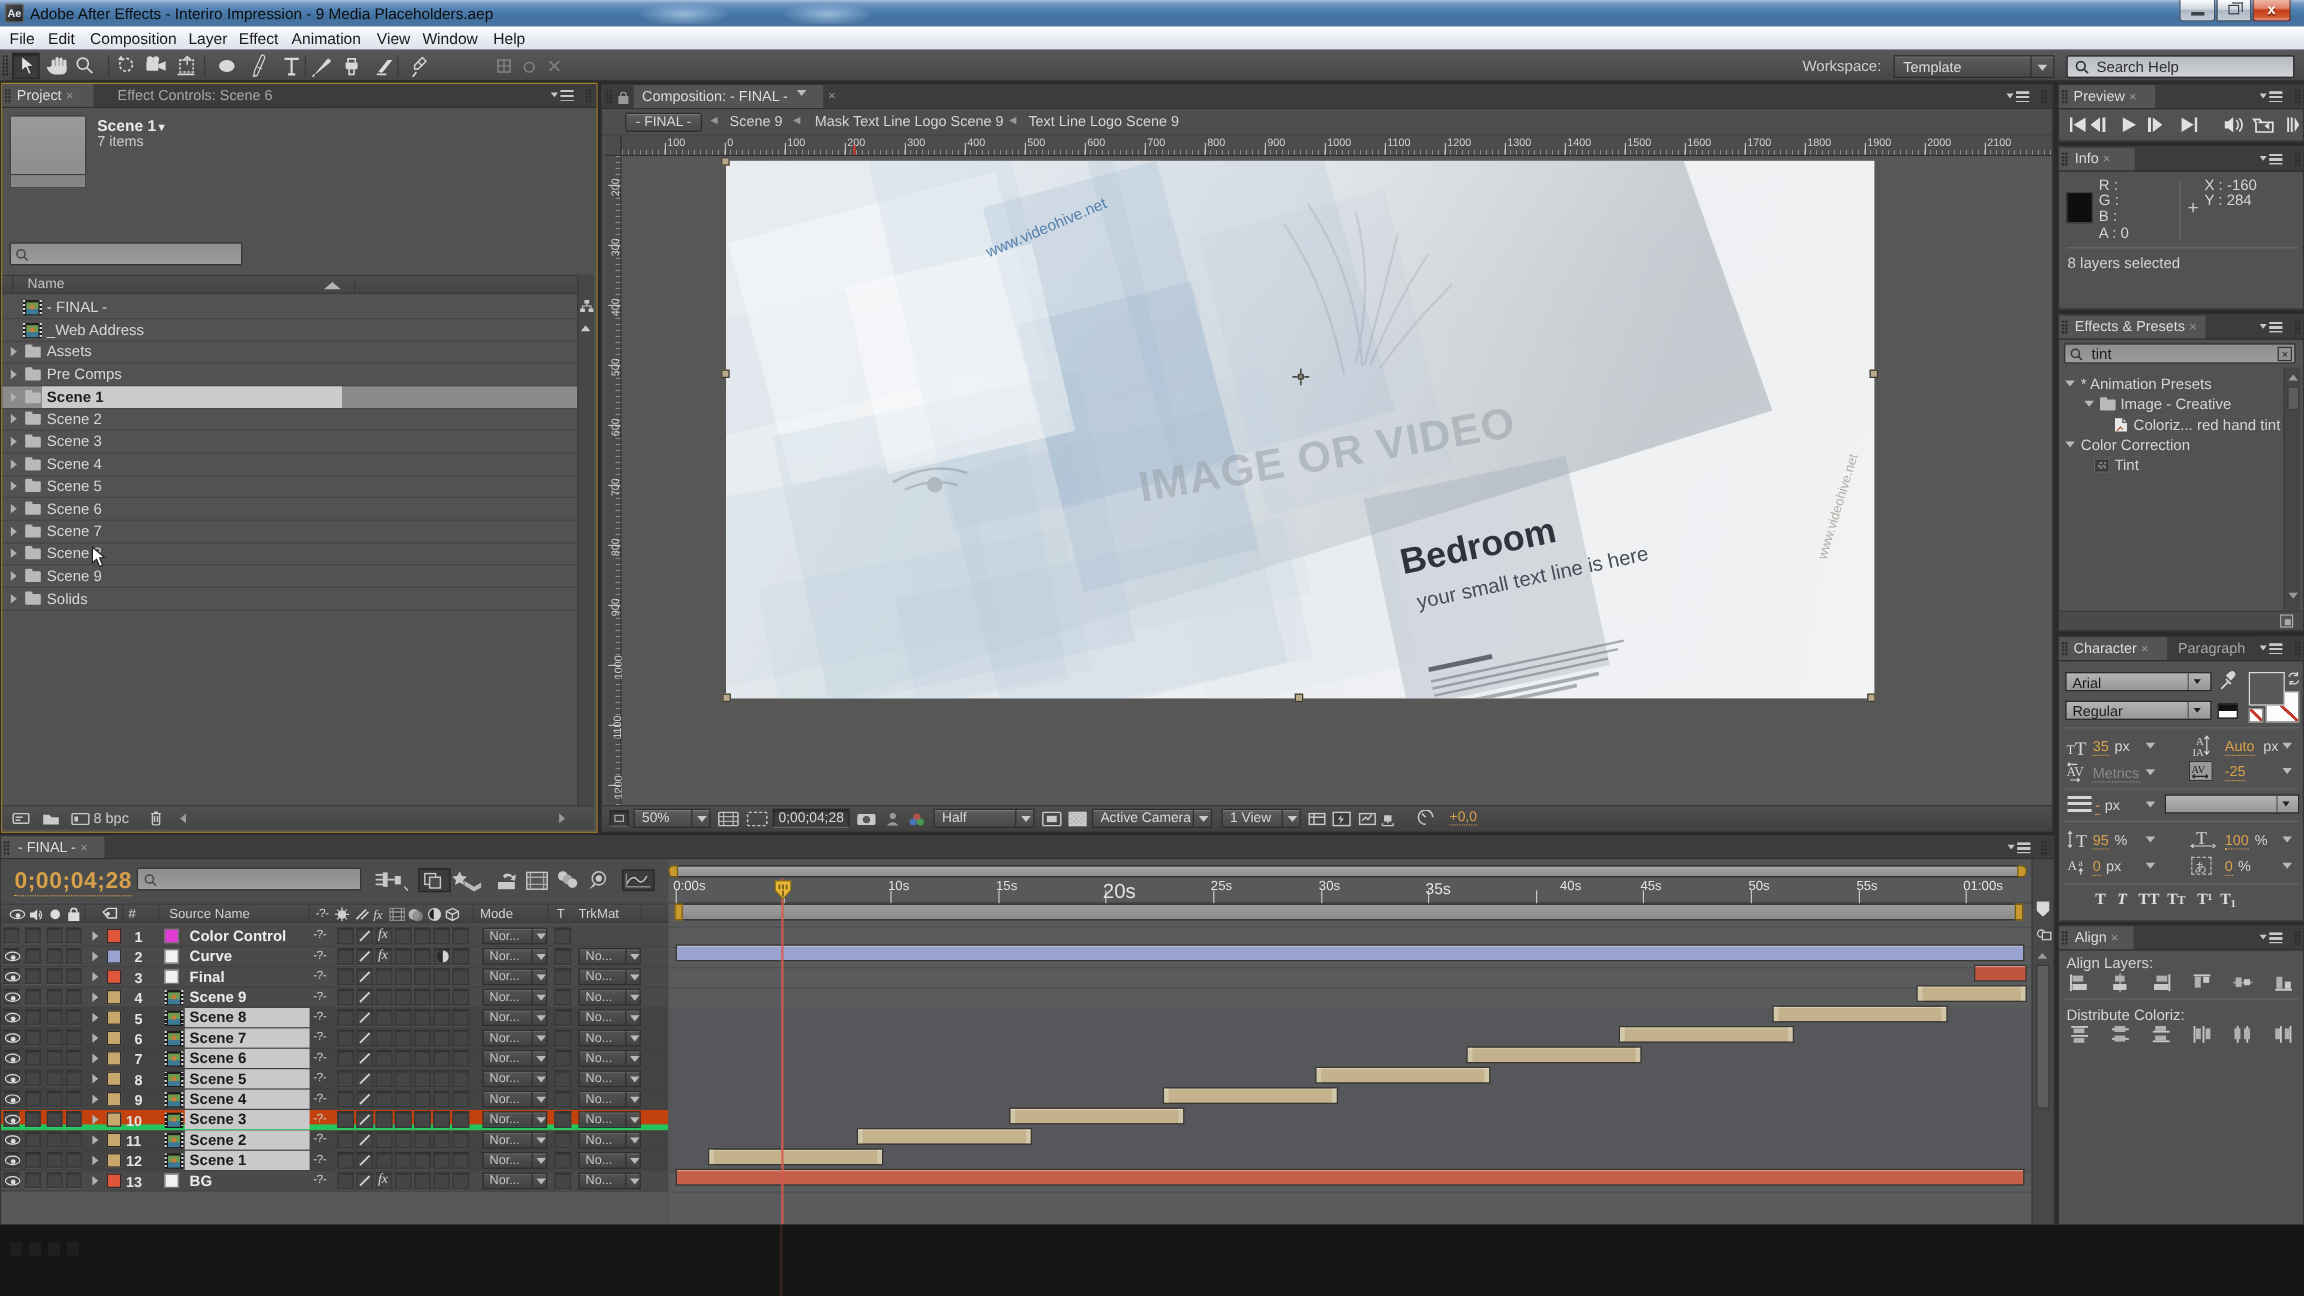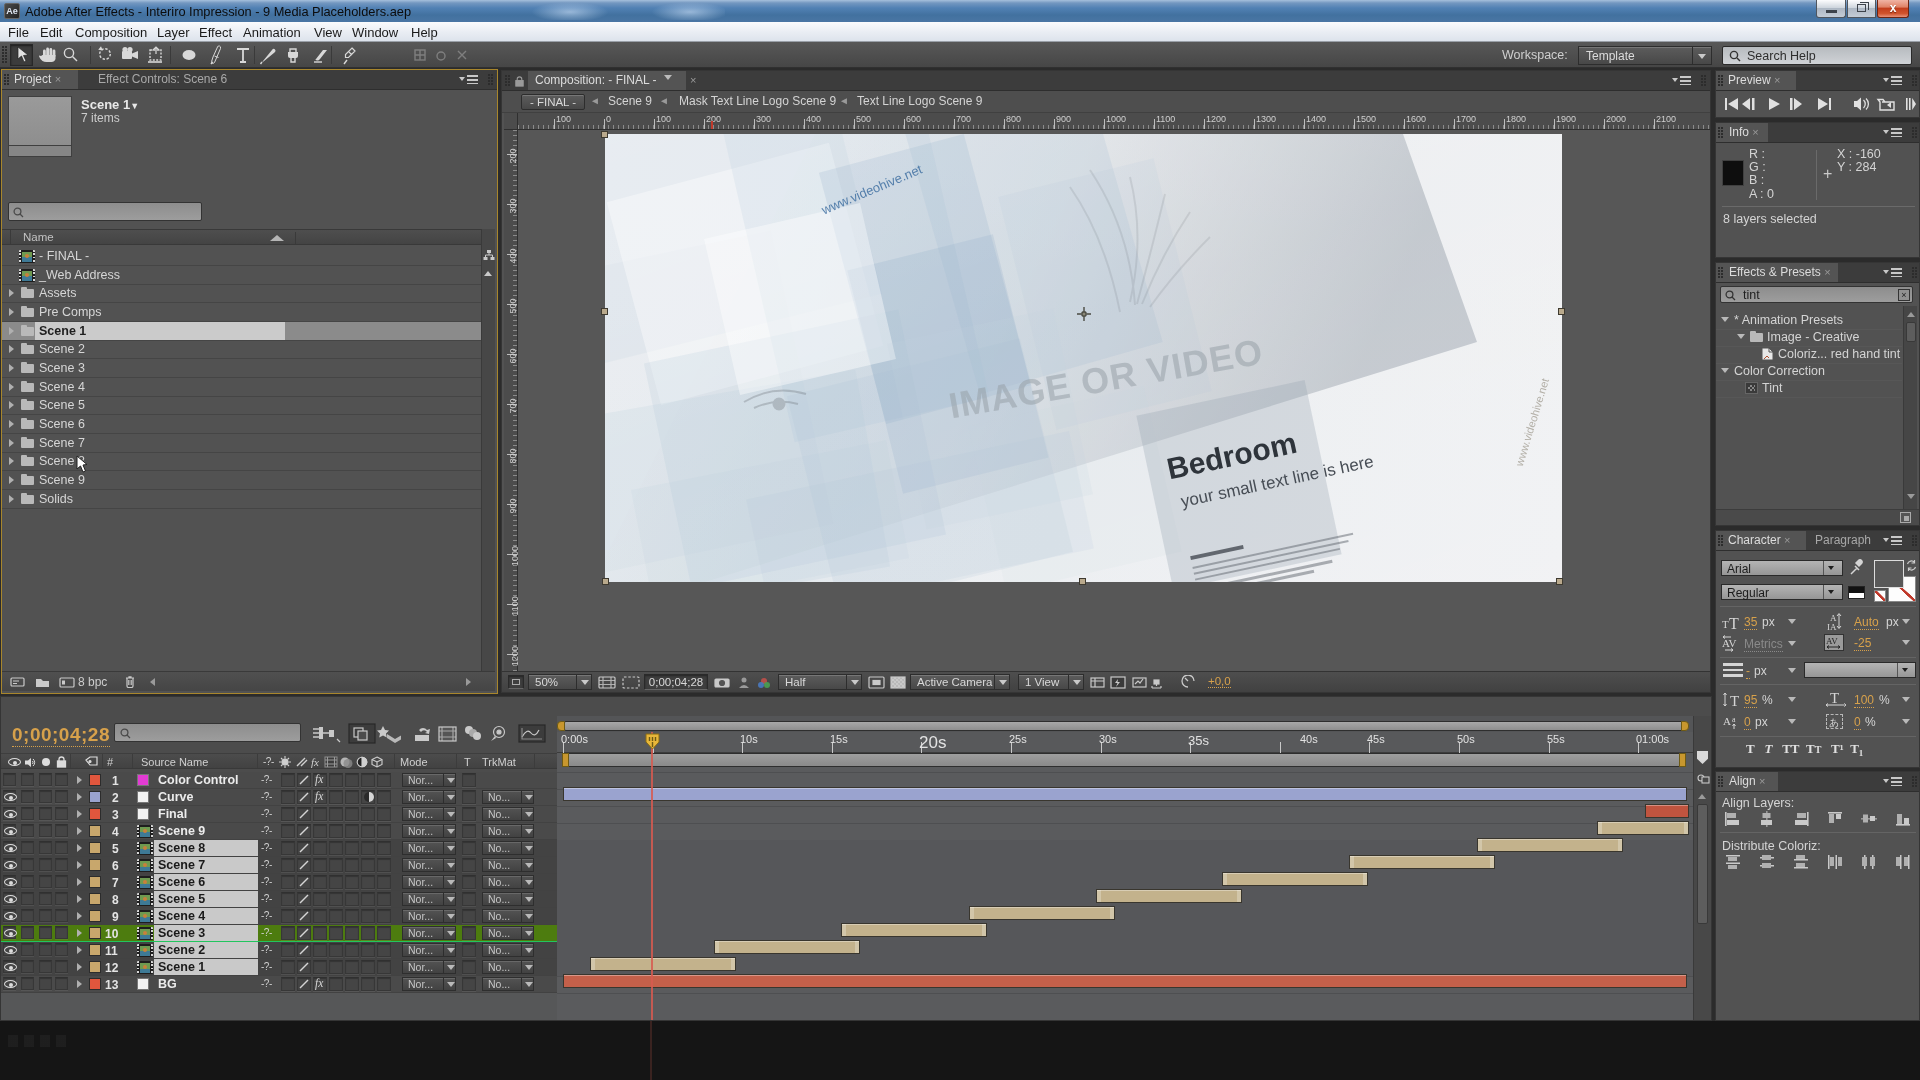--- a/index.html
+++ b/index.html
@@ -460,21 +460,21 @@
         <path d="M94 2 L104 8 l-10 6 z M105 2 h2 v12 h-2 z"></path>
         <path d="M130 5 h3 l4-3.5 v13 L133 11 h-3 z"></path>
         <path d="M139.5 4 a5.5 5.5 0 0 1 0 8 M142 2.5 a7.5 7.5 0 0 1 0 11" fill="none" stroke="#e0e0e0" stroke-width="1.3"></path>
         <path d="M158 6 h12 v8 h-14 v-8 l-2-2.5 h5 l2 2.5 z" fill="none" stroke="#e0e0e0" stroke-width="1.4"></path>
         <path d="M163 9 l4-3 v6 z"></path>
         <path d="M182 2 h1.6 v12 H182z M185 2 h1.6 v12 h-1.6z M188.2 2 L192 8 l-3.8 6z"></path>
       </svg>
     </div>
     <div class="a" style="left:1715px;top:122px;width:205px;height:136px;background:#525252;border:1px solid #353535">
       <div class="a tabbar" style="left:0;top:0;width:100%;height:20px">
-        <div class="tab on" style="left:0;width:52px"><span class="grip" style="left:2px;top:4px;height:12px"></span><span style="margin-left:6px">Info</span> <span class="x">×</span></div>
+        <div class="tab on" style="left:0;width:63px"><span class="grip" style="left:2px;top:4px;height:12px"></span><span style="margin-left:6px">Info</span> <span class="x">×</span></div>
         <div class="pmenu" style="right:16px;top:4px"></div>
         <div class="grip" style="right:2px;top:4px;height:12px"></div>
       </div>
       <div class="a" style="left:6px;top:37px;width:22px;height:26px;background:#0e0e0e;border:1px solid #404040"></div>
       <div class="a tx" style="left:33px;top:25px;line-height:13.2px;font-size:12.5px">R :<br>G :<br>B :<br>A :  0</div>
       <div class="a" style="left:100px;top:27px;width:1px;height:50px;background:#6a6a6a"></div>
       <div class="a tx" style="left:107px;top:42px;font-size:16px;color:#c9c9c9">+</div>
       <div class="a tx" style="left:121px;top:25px;line-height:13.2px;font-size:12.5px">X : -160<br>Y :  284</div>
       <div class="a" style="left:6px;top:83px;width:193px;height:1px;background:#6a6a6a"></div>
       <div class="a tx" style="left:7px;top:89px;font-size:12.5px">8 layers selected</div>
@@ -700,20 +700,25 @@
         <rect x="10" y="4" width="5" height="9" fill="#b0b0b0"></rect>
       </svg>
       <svg class="a" style="left:178px;top:81px" width="18" height="18" viewBox="0 0 18 18" fill="#c9c9c9" stroke="none">
         <rect x="6" y="2" width="1.5" height="14"></rect>
         <rect x="2" y="4" width="4" height="9" fill="#b0b0b0"></rect>
         <rect x="14" y="2" width="1.5" height="14"></rect>
         <rect x="10" y="4" width="4" height="9" fill="#b0b0b0"></rect>
       </svg>
     </div>
 <div class="a" style="left:0;top:696px;width:1712px;height:325px;background:#4c4c4c;border:1px solid #353535">
+      <div class="a tabbar" style="left:0;top:0;width:100%;height:19px">
+        <div class="tab on" style="left:0;width:86px"><span class="grip" style="left:2px;top:4px;height:12px"></span><span style="margin-left:7px">- FINAL -</span> <span class="x">×</span></div>
+        <div class="pmenu" style="left:1672px;top:4px"></div>
+        <div class="grip" style="left:1700px;top:4px;height:12px"></div>
+      </div>
       <div class="a" style="left:0;top:19px;width:556px;height:37px;background:#4c4c4c">
         <div class="a orange" style="left:11px;top:8px;font-size:19px;font-weight:bold;letter-spacing:.5px;border-bottom:1px dotted #d7a14b">0;00;04;28</div>
         <div class="a" style="left:113px;top:7px;width:187px;height:19px;background:linear-gradient(180deg,#8d8d8d,#9d9d9d);border:1px solid #333;border-radius:2px">
           <svg class="a" style="left:4px;top:3px" width="13" height="13" viewBox="0 0 13 13" fill="none" stroke="#4a4a4a" stroke-width="1.3">
             <circle cx="5.5" cy="5.5" r="3.4"></circle>
             <path d="M8 8 l3 3"></path>
           </svg>
         </div>
         <svg class="a" style="left:310px;top:6px" width="240" height="22" viewBox="0 0 240 22" fill="none" stroke="#c9c9c9" stroke-width="1.2">
           <path d="M2 7 h6 M2 11 h6 M2 15 h6 M12 11 h6" stroke-width="1.4"></path>
@@ -1066,21 +1071,21 @@
         <div class="cell" style="left:344px;top:1px;width:14px;height:14px"></div>
         <div class="cell" style="left:360px;top:1px;width:14px;height:14px"></div>
         <div class="cell" style="left:376px;top:1px;width:14px;height:14px"></div>
         <svg class="a" style="left:297px;top:2px" width="12" height="12" viewBox="0 0 12 12">
           <path d="M2 10 L10 2" stroke="#d5d5d5" stroke-width="1.5"></path>
         </svg>
         <div class="modebtn" style="left:401px;top:1px;width:54px"><span style="margin-left:5px">Nor...</span><span class="a" style="left:40px;top:0;width:1px;height:12px;background:#2d2d2d"></span><span class="a tri-d" style="left:44px;top:4px;border-top-color:#b9b9b9"></span></div>
         <div class="cell" style="left:461px;top:1px;width:14px;height:14px"></div>
         <div class="modebtn" style="left:481px;top:1px;width:52px"><span style="margin-left:5px">No...</span><span class="a" style="left:38px;top:0;width:1px;height:12px;background:#2d2d2d"></span><span class="a tri-d" style="left:42px;top:4px;border-top-color:#b9b9b9"></span></div>
       </div>
-      <div class="a" style="left:0;top:228px;width:556px;height:17px;background:#4d7c0f;border-bottom:1px solid #22c55e">
+      <div class="a" style="left:0;top:228px;width:556px;height:17px;background:#c2410c;border-bottom:5px solid #22c55e">
         <div class="cell" style="left:2px;top:1px"></div>
         <div class="cell" style="left:20px;top:1px"></div>
         <div class="cell" style="left:38px;top:1px"></div>
         <div class="cell" style="left:54px;top:1px"></div>
         <div class="eye" style="left:3px;top:4px"></div>
         <div class="a tri-r" style="left:76px;top:4px;border-left-color:#b0b0b0"></div>
         <div class="chip" style="left:88px;top:2px;background:#c8a76c"></div>
         <div class="a" style="left:104px;top:2px;color:#e4e4e4;font-size:12px;font-weight:bold">10</div>
         <div class="filmico" style="left:136px;top:2px"></div>
         <div class="a" style="left:153px;top:0;width:104px;height:16px;background:#c9c9c9"></div>

